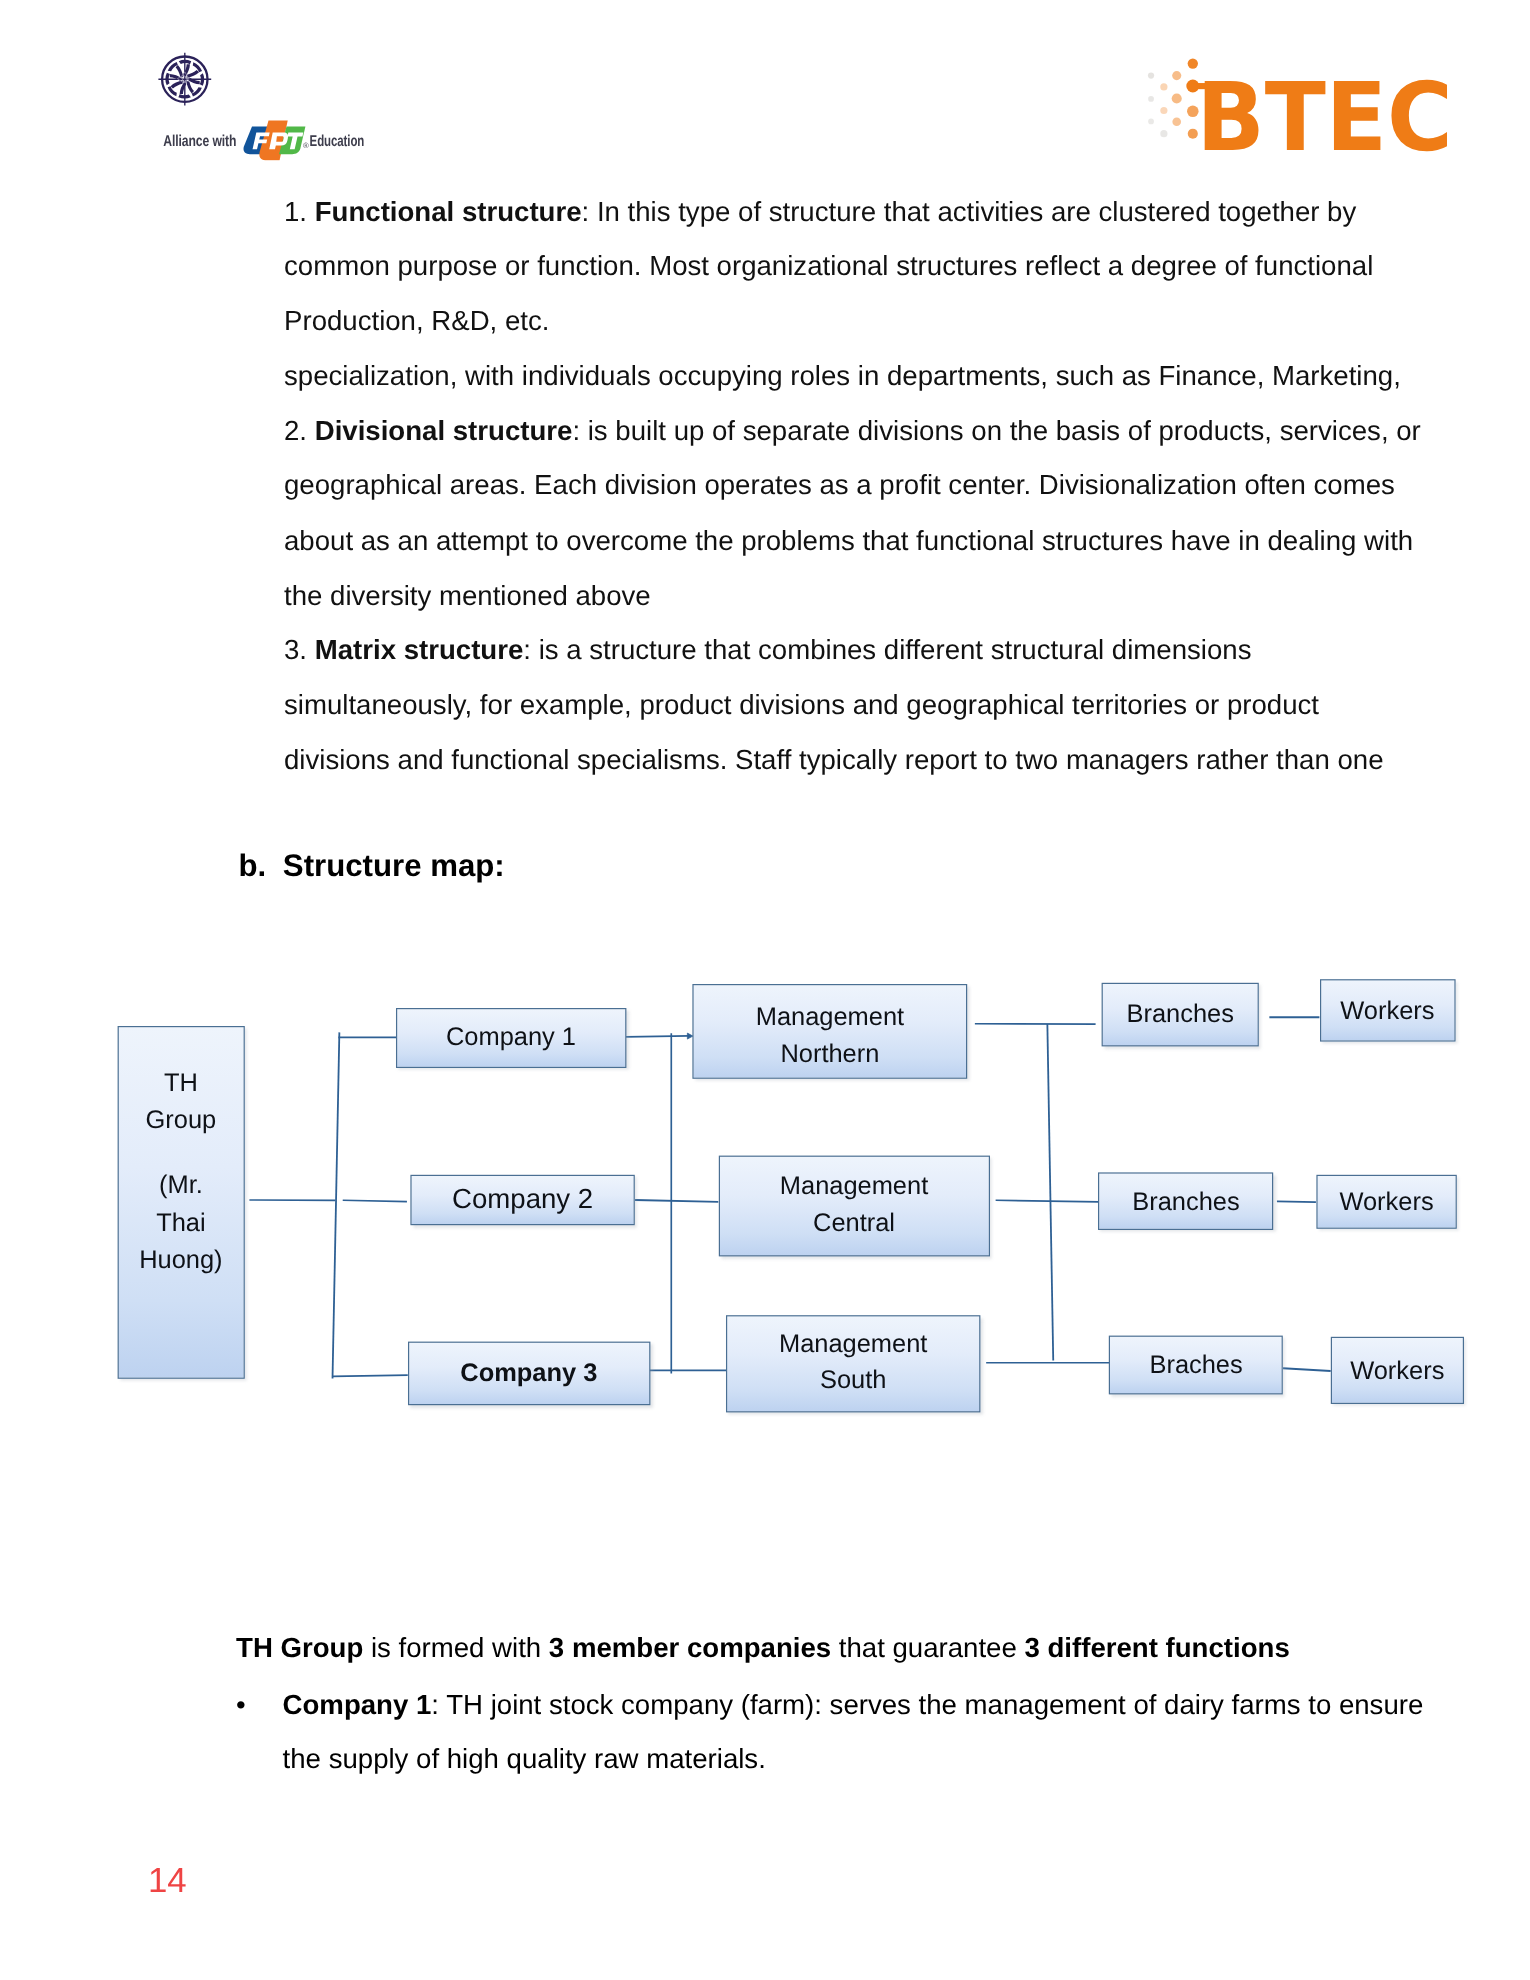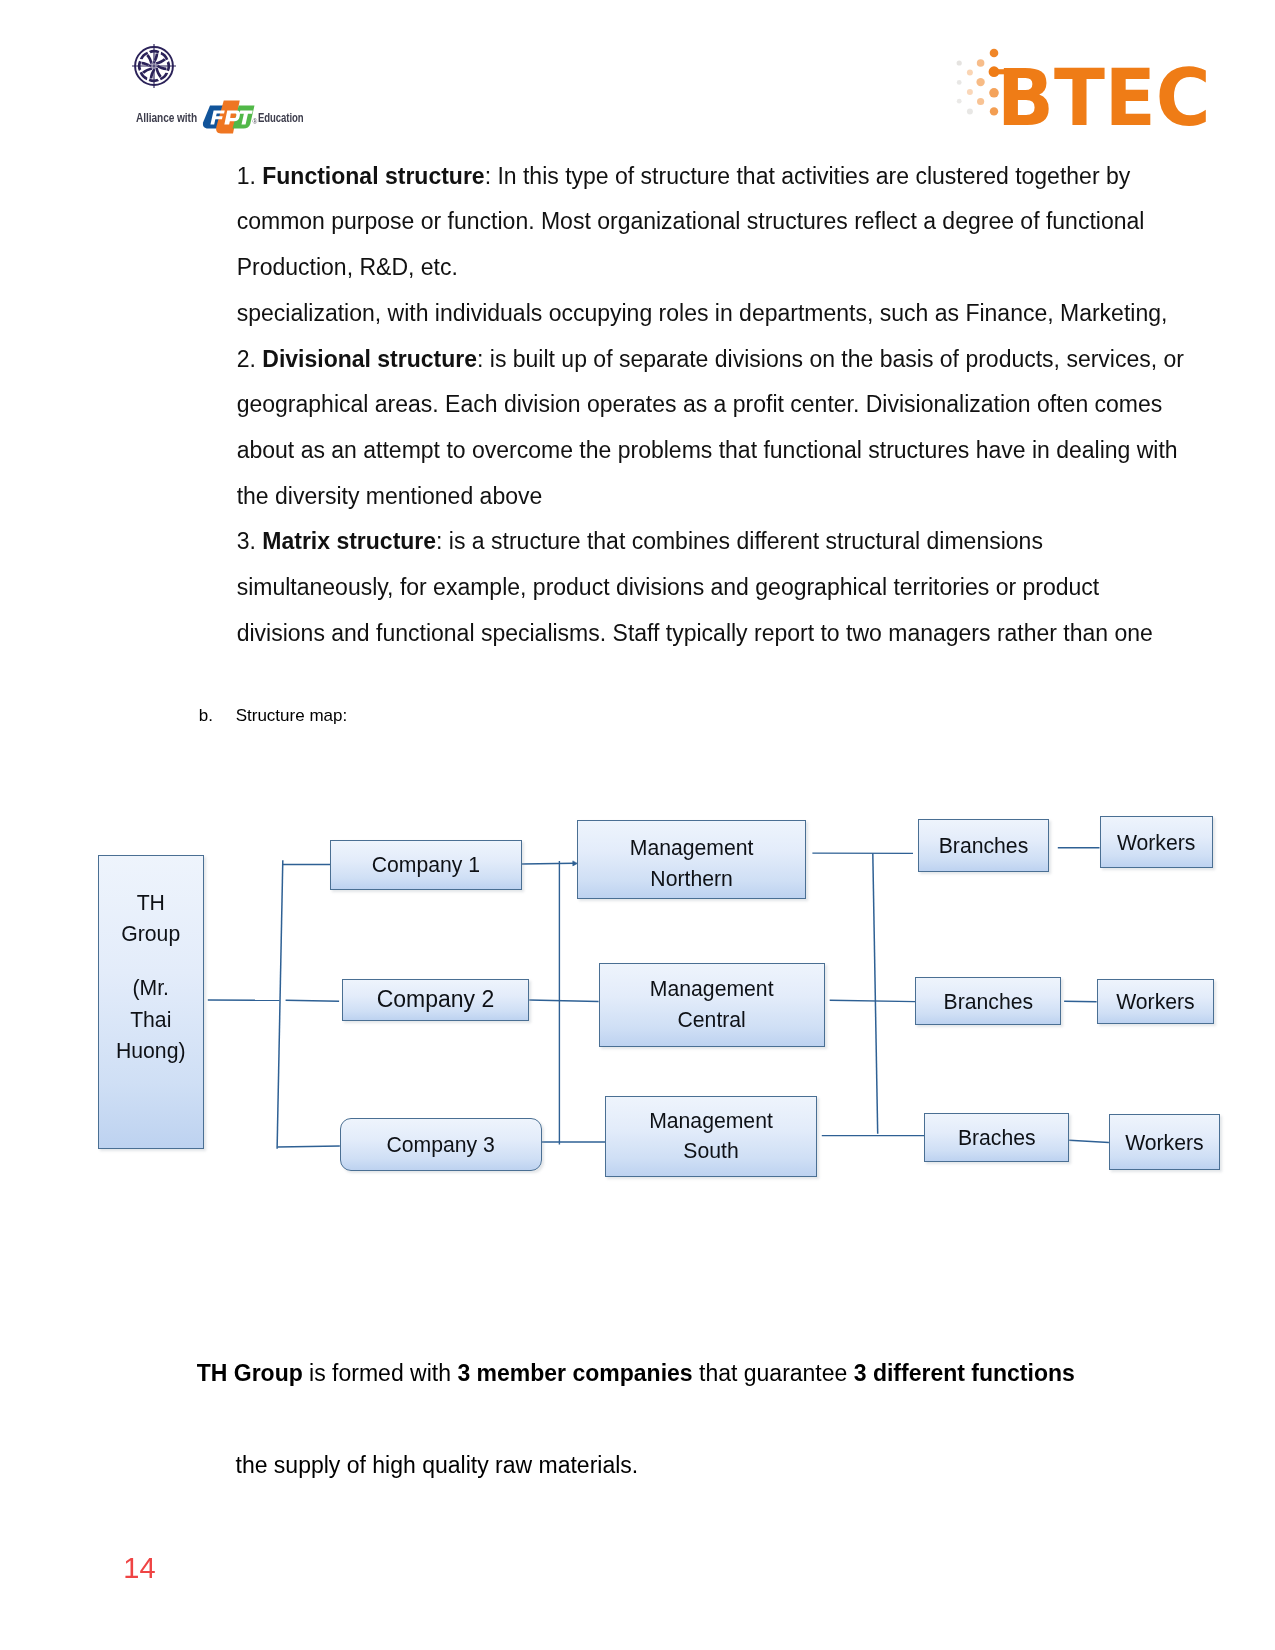--- a/index.html
+++ b/index.html
@@ -24,39 +24,39 @@
   #btec-logo{position:absolute;left:955px;top:36px;width:250px;height:90px;}
   #btec-dots{position:absolute;left:0;top:0;width:62px;height:90px;overflow:visible;}
   #btec-word{position:absolute;left:42px;top:22.5px;font-family:"DejaVu Sans",sans-serif;font-size:79px;font-weight:bold;color:#ef7c16;letter-spacing:0px;line-height:1;transform:scaleX(0.945);transform-origin:left top;}
 
   
   .ptext{position:absolute;font-family:"Liberation Sans",sans-serif;font-size:23px;line-height:45.7px;color:#111;white-space:nowrap;}
   .ptext b{font-weight:bold;}
   #para-block{left:236.7px;top:153.8px;}
   .tline{height:45.7px;}
 
-  #sec-b{position:absolute;left:198.7px;top:705.5px;font-size:17px;font-weight:normal;white-space:nowrap;}
+  #sec-b{position:absolute;left:198.7px;top:705.5px;font-size:26px;font-weight:bold;white-space:nowrap;}
   #sec-b .mk{display:inline-block;width:37px;}
 
   #closing{position:absolute;left:196.7px;top:1351.3px;font-size:23px;line-height:45.7px;white-space:nowrap;}
   #closing b{font-weight:bold;}
   #bullet-row{position:absolute;left:196.7px;top:1397.5px;font-size:23px;line-height:45.7px;white-space:nowrap;}
   #bullet-row .bl{display:inline-block;width:38.8px;}
   #bullet-l2{position:absolute;left:235.5px;top:1443px;font-size:23px;line-height:45.7px;white-space:nowrap;}
 
   #pageno{position:absolute;left:123.3px;top:1551.5px;font-size:29px;color:#ef4444;}
 
   
   #diagram{position:absolute;left:0;top:0;width:1275px;height:1650px;}
   .node{position:absolute;box-sizing:border-box;border:1.5px solid #4a6f93;
         background:linear-gradient(to bottom,#eef4fc 0%,#e3ecfa 40%,#cfdff5 78%,#bdd2f0 100%);
         box-shadow:2px 2px 2.5px rgba(160,168,180,0.30);
         display:flex;align-items:center;justify-content:center;text-align:center;
         font-family:"Liberation Sans",sans-serif;font-size:20.3px;color:#0e1116;line-height:31px;}
-  .node.bold{font-weight:normal;border-radius:11px;}
+  .node.bold{font-weight:bold;}
   .node > div{width:100%;}
 </style>
 </head>
 <body>
 
 <div class="page">
 
   <div id="uog-logo">
     <svg id="uog-compass" viewBox="0 0 100 100">
       <g stroke="#2b2259" fill="none">
@@ -246,16 +246,17 @@
         </div>
       </div>
       <div class="node" style="left: 1108.9px; top: 1114.3px; width: 111px; height: 56px; font-size: 21.2px; line-height: 31px;">
         <div>
           <div>Workers</div>
         </div>
       </div>
     </div>
 
   <div id="closing"><b>TH Group</b><span> is formed with </span><b>3 member companies</b><span> that guarantee </span><b>3 different functions</b></div>
+  <div id="bullet-row"><span class="bl">•</span><span id="bullet-l1"><b>Company 1</b><span>: TH joint stock company (farm): serves the management of dairy farms to ensure</span></span></div>
   <div id="bullet-l2"><span>the supply of high quality raw materials.</span></div>
 
   <div id="pageno">14</div>
 </div>
 
 </body></html>

